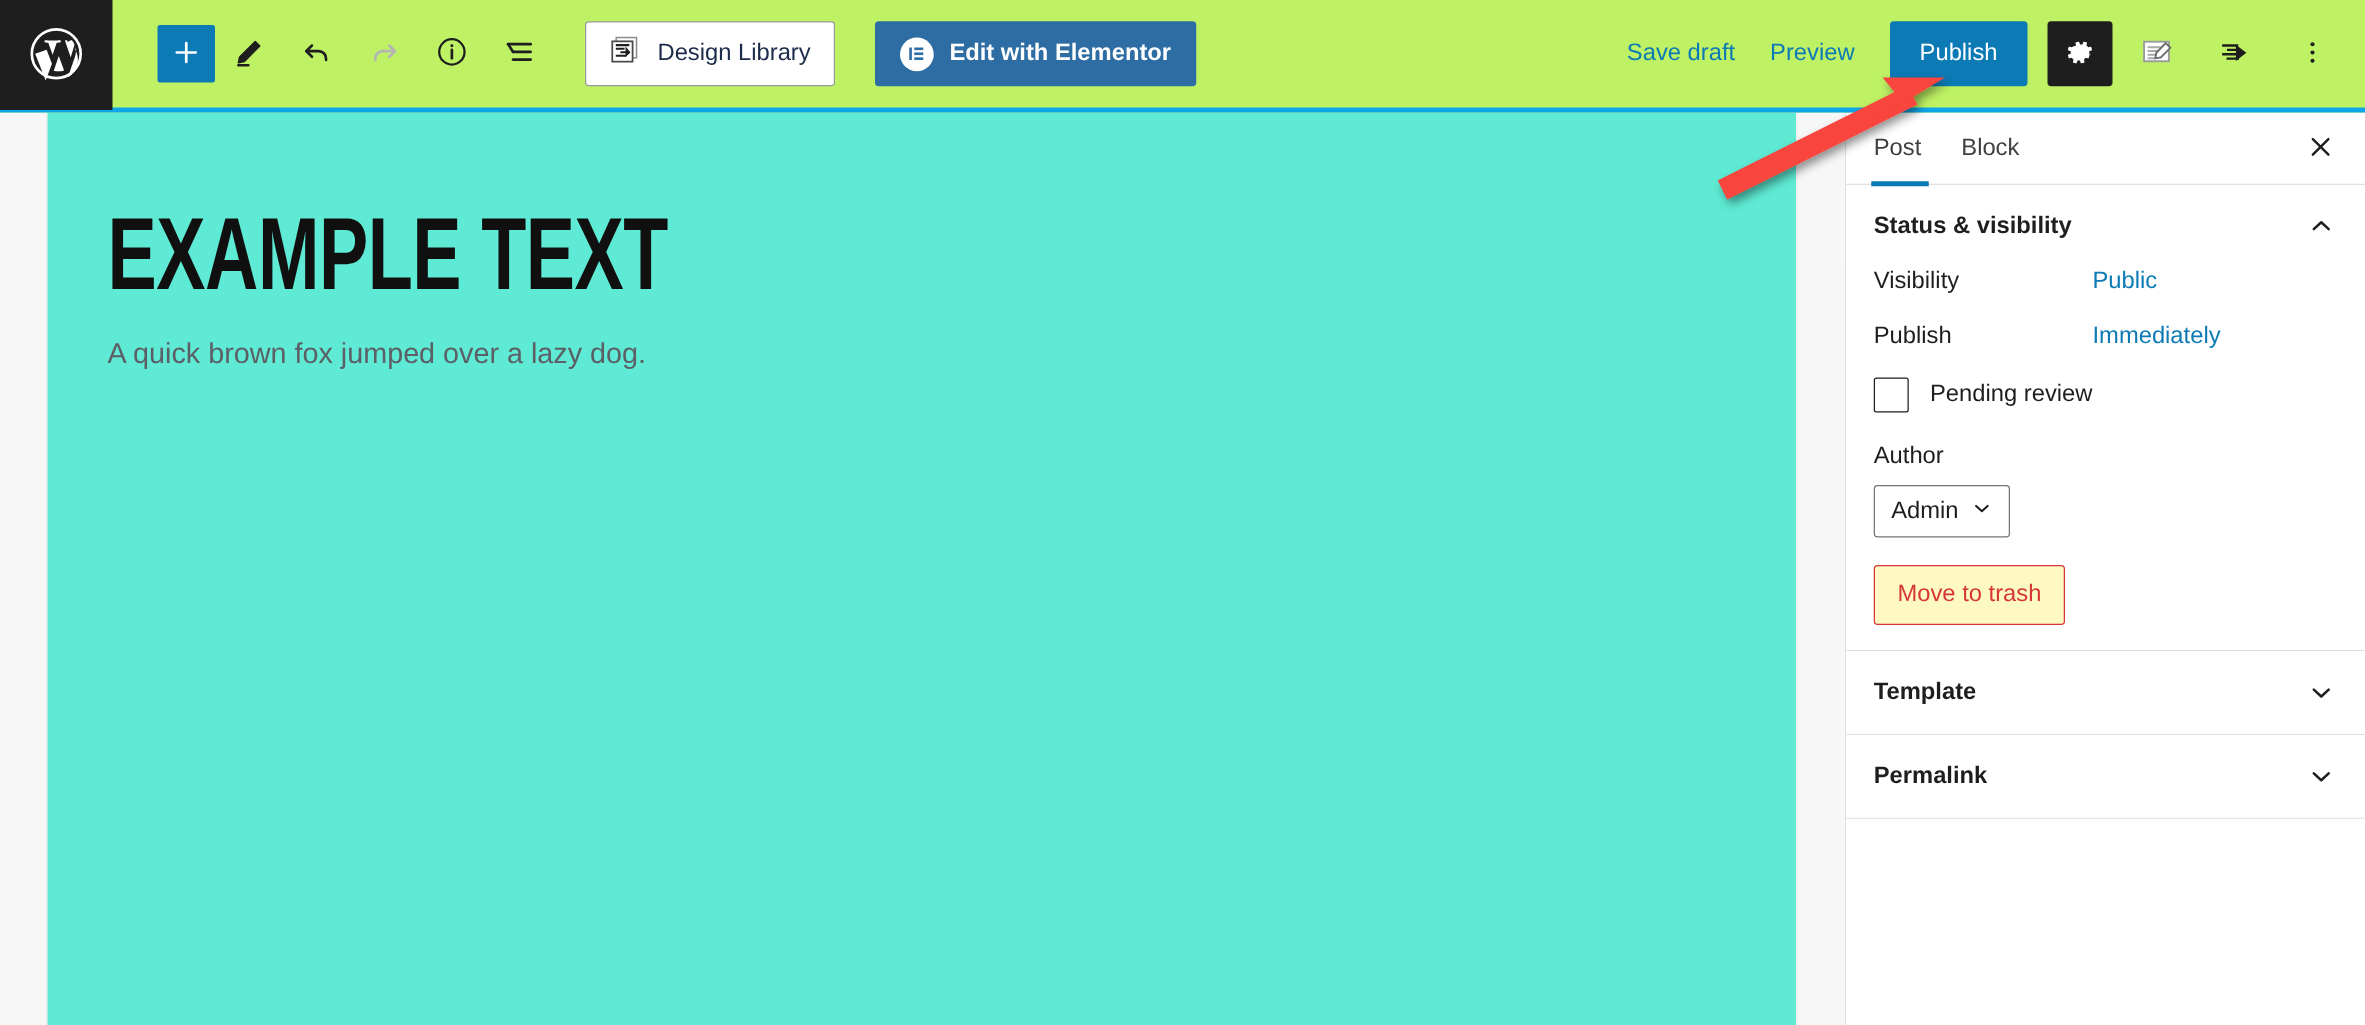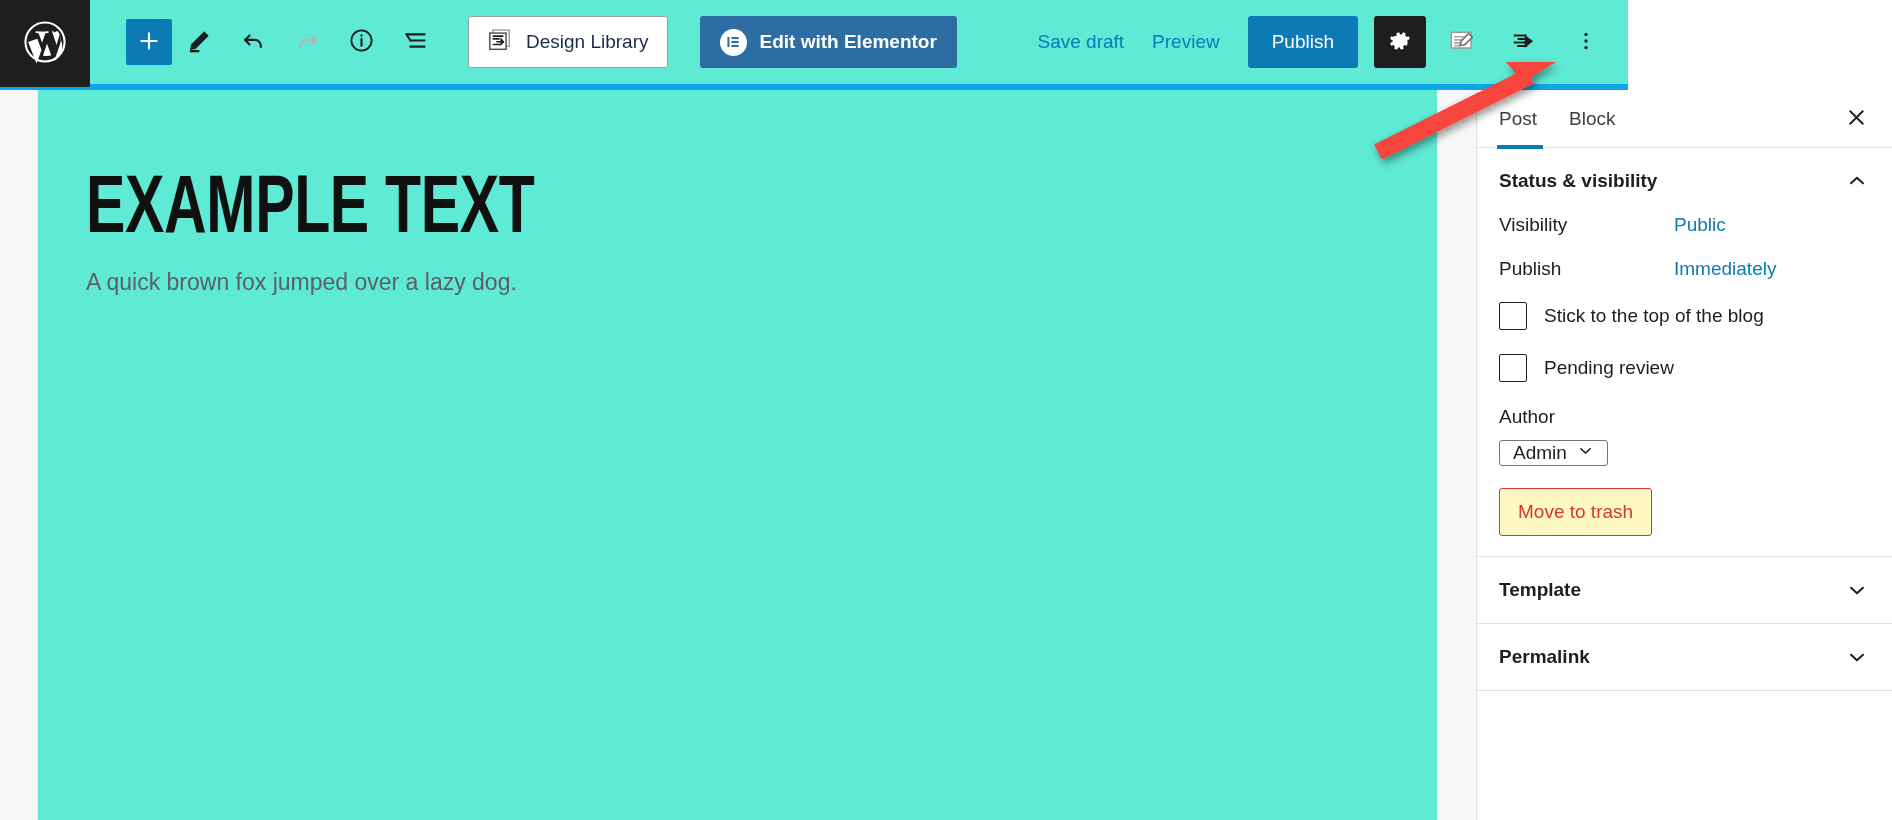--- a/index.html
+++ b/index.html
@@ -18,24 +18,24 @@
     position: relative;
     width: 1892px;
     height: 820px;
     background: #ffffff;
   }
 
   
   .header {
     position: absolute;
     top: 0; left: 0;
-    width: 1628px;
+    width: 1892px;
     height: 90px;
-    background: #5eead4;
-    border-bottom: 6px solid #0ea5e9;
+    background: #bef264;
+    border-bottom: 4px solid #0ea5e9;
     display: flex;
     align-items: center;
     z-index: 10;
   }
 
   .wp-logo-box {
     width: 90px;
     height: 90px;
     background: #1e1e1e;
     display: flex;
@@ -345,21 +345,21 @@
     font-size: 19px;
     color: #1e1e1e;
     margin-bottom: 12px;
     font-family: "Liberation Sans", sans-serif;
   }
 
   .select-box {
     display: inline-flex;
     align-items: center;
     gap: 10px;
-    height: 26px;
+    height: 42px;
     padding: 0 13px;
     border: 1px solid #757575;
     border-radius: 3px;
     background: #ffffff;
     font-size: 19px;
     color: #1e1e1e;
     cursor: pointer;
     font-family: "Liberation Sans", sans-serif;
     margin-bottom: 22px;
   }
@@ -578,24 +578,20 @@
           <div class="row">
             <span class="row-label">Visibility</span>
             <button class="row-value">Public</button>
           </div>
 
           <div class="row">
             <span class="row-label">Publish</span>
             <button class="row-value">Immediately</button>
           </div>
 
-          <div class="check-row">
-            <span class="cbox"></span>
-            <span class="check-label">Stick to the top of the blog</span>
-          </div>
 
           <div class="check-row">
             <span class="cbox"></span>
             <span class="check-label">Pending review</span>
           </div>
 
           <div class="field-label">Author</div>
 
           <div class="select-box">
             <span>Admin</span>

